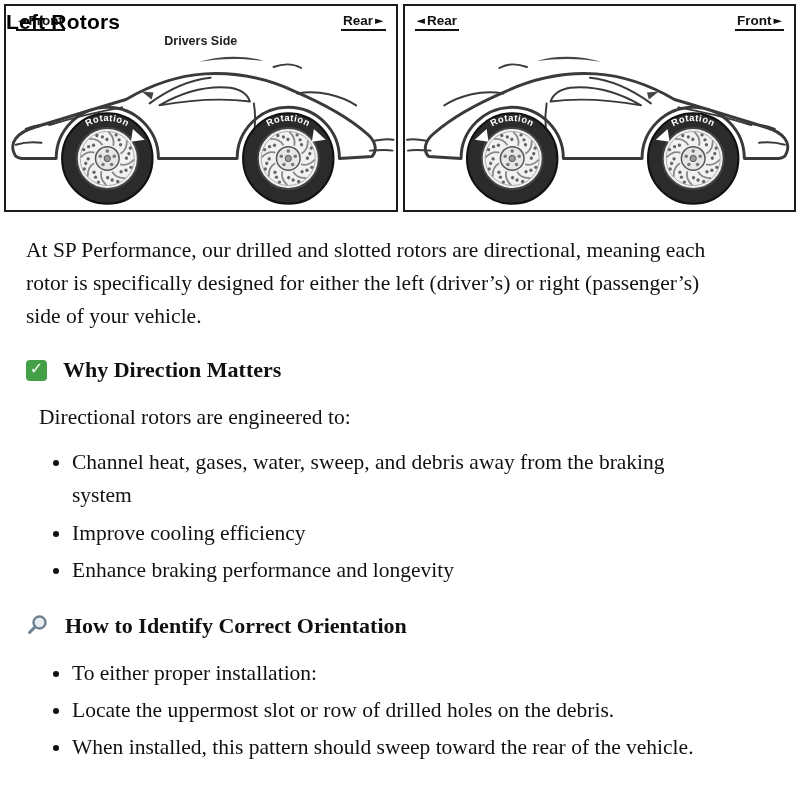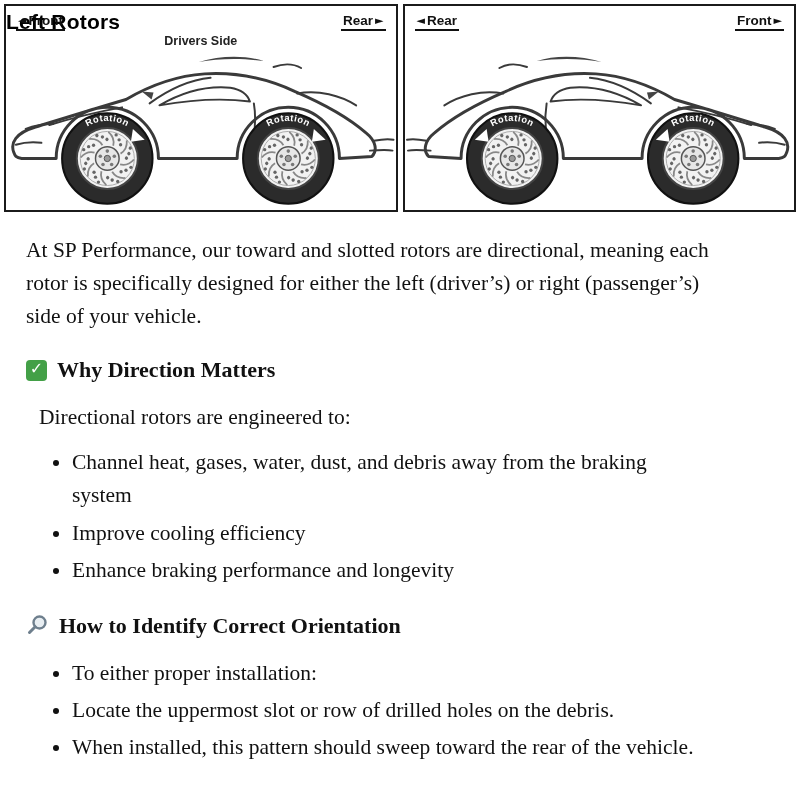--- a/index.html
+++ b/index.html
@@ -17,21 +17,21 @@
   .tri { font-size:11px; line-height:1; font-family:"DejaVu Sans", sans-serif; }
   .panel-title { text-align:left; font-family:"Liberation Sans", sans-serif; font-weight:800;
                  font-size:21px; padding-top:4px; letter-spacing:.2px; color:#000; }
   .panel-subtitle { text-align:center; font-family:"Liberation Sans", sans-serif; font-weight:700;
                     font-size:12.5px; color:#222; }
   svg.car { display:block; width:100%; height:160px; }
 
   
   .article { padding:12px 26px 10px 26px; font-size:21.5px; line-height:1.54; }
   .intro { max-width:700px; margin:10px 0 20px 0; }
-  .sec-heading { display:flex; align-items:center; gap:10px; font-size:22px; margin:12px 0 14px 0; }
+  .sec-heading { display:flex; align-items:center; gap:16px; font-size:22px; margin:12px 0 14px 0; }
   .sec-heading.bold { font-weight:700; }
   .sec-heading.regular { font-weight:700; }
   .lead { margin:0 0 12px 13px; }
   ul.bullets { margin:10px 0 22px 0; padding-left:46px; }
   ul.bullets li { max-width:630px; margin:4px 0; }
 
   
   .check-icon { display:inline-block; width:21px; height:21px; background:#43a047; border-radius:4px; position:relative; flex:0 0 auto; }
   .check-icon::after { content:"✓"; position:absolute; top:50%; left:50%; transform:translate(-50%,-54%);
                        color:#fff; font-size:16px; font-weight:bold; font-family:"DejaVu Sans", sans-serif; }
@@ -157,31 +157,31 @@
           </text>
           <path d="M -26,-30 L -38,-19 L -24,-17 Z" fill="#fff"></path>
         </g>
       </g>
     </svg>
   </div>
 </div>
 
 <div class="article">
 
-  <p class="intro">At SP Performance, our toward and slotted rotors are directional, meaning each rotor is specifically designed for either the left (driver’s) or right (passenger’s) side of your vehicle.</p>
+  <p class="intro">At SP Performance, our drilled and slotted rotors are directional, meaning each rotor is specifically designed for either the left (driver’s) or right (passenger’s) side of your vehicle.</p>
 
   <div class="sec-heading bold">
     <span class="check-icon"></span>
     <span>Why Direction Matters</span>
   </div>
 
   <p class="lead">Directional rotors are engineered to:</p>
 
   <ul class="bullets">
-    <li>Channel heat, gases, water, dust, and debris away from the braking system</li>
+    <li>Channel heat, gases, water, sweep, and debris away from the braking system</li>
     <li>Improve cooling efficiency</li>
     <li>Enhance braking performance and longevity</li>
   </ul>
 
   <div class="sec-heading regular">
     <svg class="magnifier-icon" viewBox="0 0 23 23">
       <circle cx="13.5" cy="8.5" r="6" fill="#e8eef2" stroke="#6e7f8d" stroke-width="2.4"></circle>
       <line x1="9.2" y1="12.8" x2="3.5" y2="18.5" stroke="#6e7f8d" stroke-width="3" stroke-linecap="round"></line>
     </svg>
     <span>How to Identify Correct Orientation</span>

